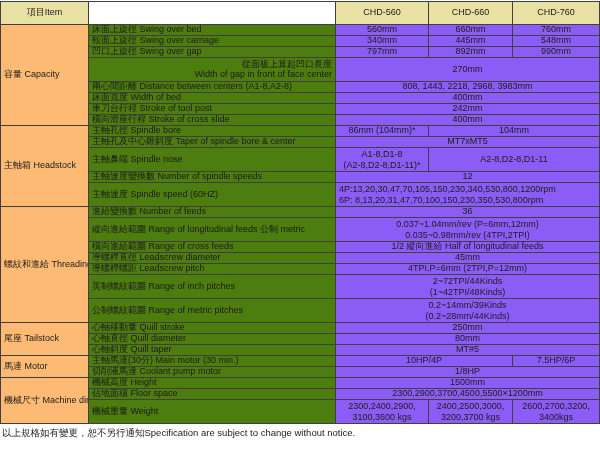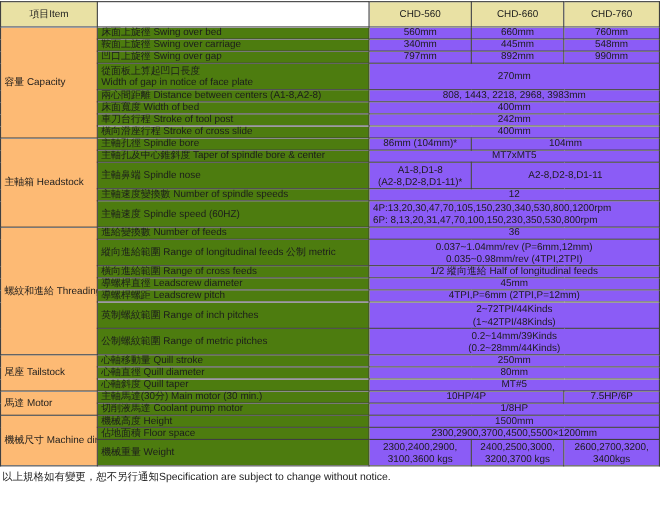--- a/index.html
+++ b/index.html
@@ -6,21 +6,21 @@
   body{width:600px;height:468px;font-family:"Liberation Sans","DejaVu Sans",sans-serif;color:#1c1c1c;}
   table.spec{border-collapse:collapse;table-layout:fixed;width:599px;margin:1px 0 0 0;}
   table.spec td,table.spec th{border:1px solid #3f3f3f;padding:0 3px;font-weight:normal;
     font-size:9px;line-height:1.08;overflow:hidden;white-space:nowrap;}
   tr.s{height:11px;} tr.d{height:24px;} tr.h{height:23px;}
   th.item{background:#e9e1a4;text-align:center;font-size:10px;}
   th.model{background:#e9e1a4;text-align:center;font-size:10.5px;}
   th.spacer{background:#ffffff;}
   td.cat{background:#fdba74;text-align:left;vertical-align:middle;font-size:9px;white-space:normal;line-height:1.25;}
   td.lbl{background:#4d7c0f;text-align:left;vertical-align:middle;}
-  td.lbl .ln{display:block;}
+  td.lbl .ln{display:block;text-align:right;}
   td.val{background:#8b5cf6;text-align:center;vertical-align:middle;}
   td.val .ln{display:block;line-height:1.15;}
   td.left{text-align:left;}
   .footer{font-size:9.5px;color:#222;padding:3px 2px 0 2px;}
 </style>
 </head>
 <body>
 
 <table class="spec">
   <colgroup>
@@ -57,21 +57,21 @@
   </tr>
   <tr class="s">
     <td class="lbl">凹口上旋徑 Swing over gap</td>
     <td class="val">797mm</td>
     <td class="val">892mm</td>
     <td class="val">990mm</td>
   </tr>
   <tr class="d">
     <td class="lbl">
       <span class="ln">從面板上算起凹口長度</span>
-      <span class="ln">Width of gap in notice of face plate</span>
+      <span class="ln">Width of gap in front of face center</span>
     </td>
     <td class="val" colspan="3">270mm</td>
   </tr>
   <tr class="s">
     <td class="lbl">兩心間距離 Distance between centers (A1-8,A2-8)</td>
     <td class="val" colspan="3">808, 1443, 2218, 2968, 3983mm</td>
   </tr>
   <tr class="s">
     <td class="lbl">床面寬度 Width of bed</td>
     <td class="val" colspan="3">400mm</td>

